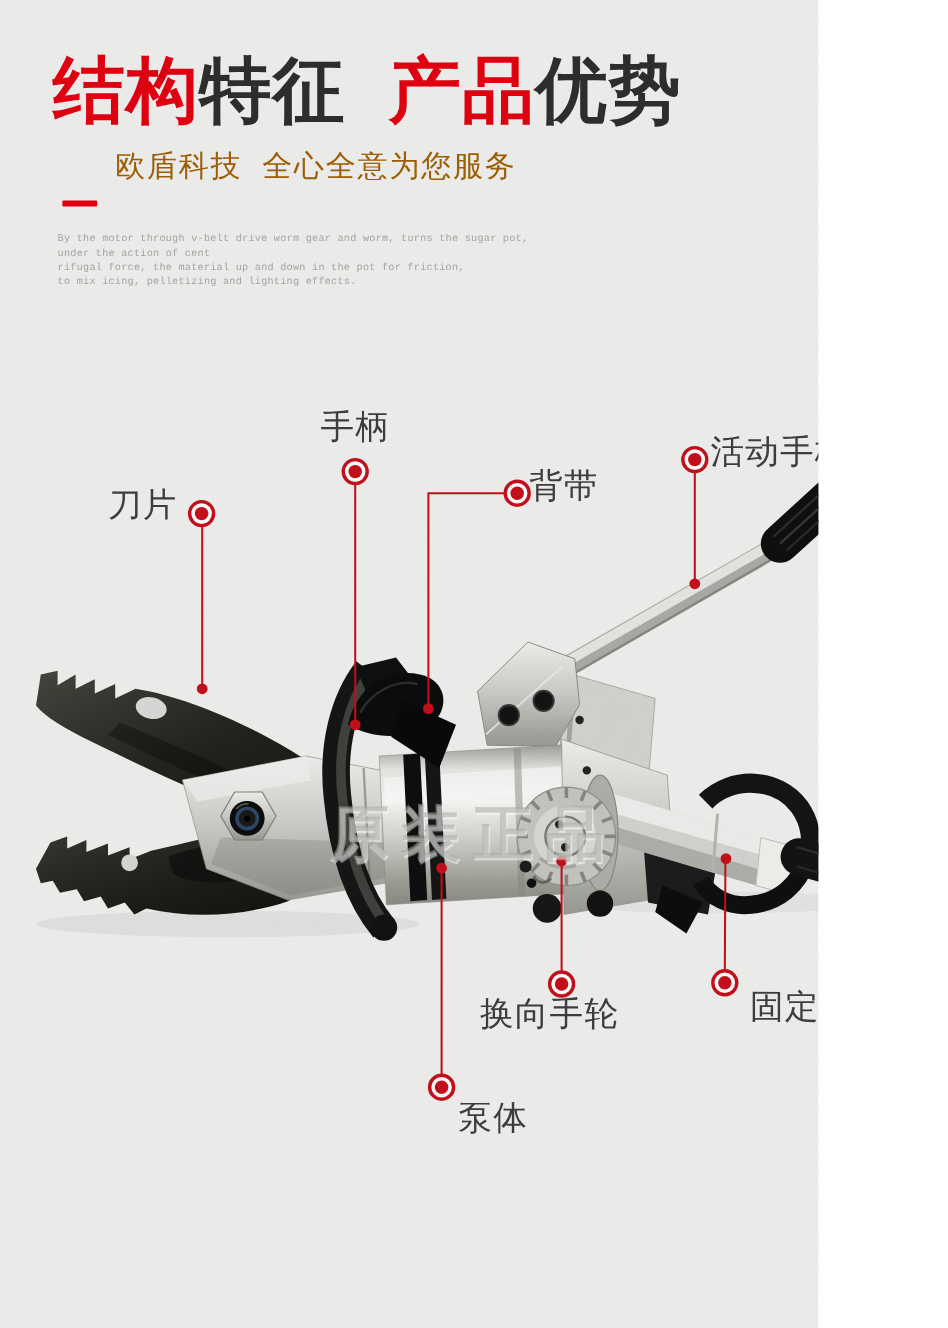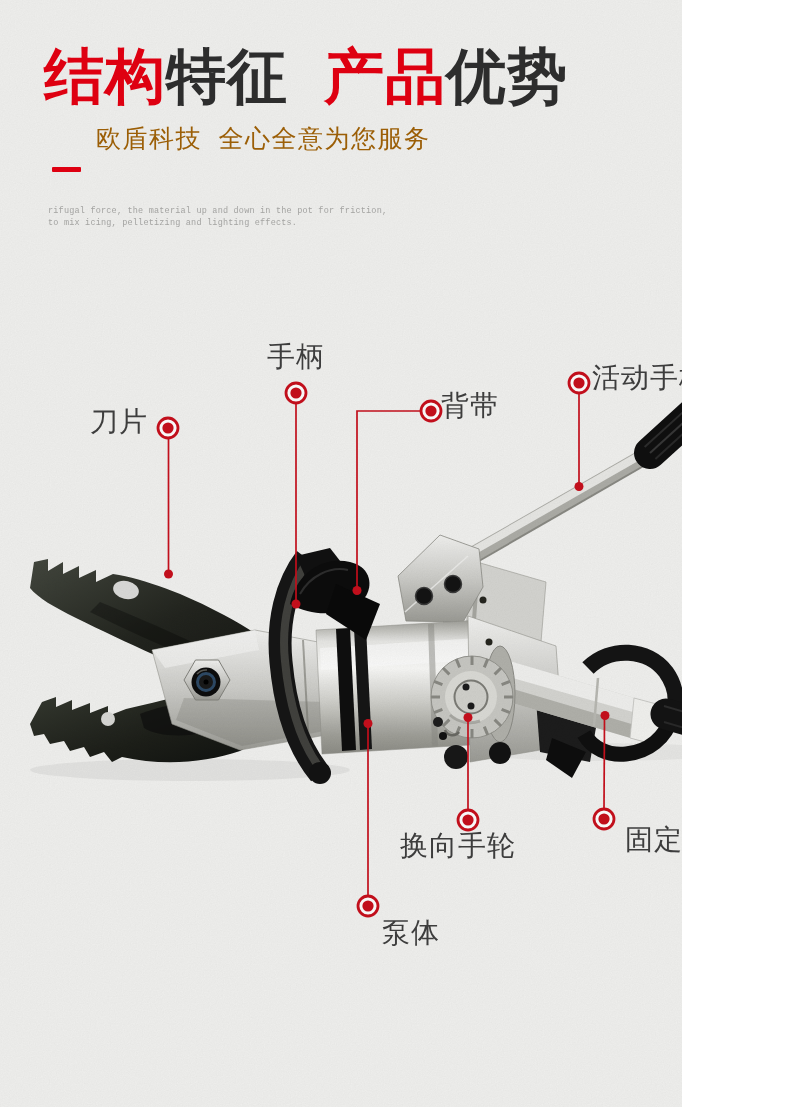--- a/index.html
+++ b/index.html
@@ -42,21 +42,21 @@
 </head>
 <body>
 
 <div class="page">
 
   <div class="hdr">
     <h1 class="title"><span class="red">结构</span><span class="dark">特征</span><span class="gap"></span><span class="red">产品</span><span class="dark">优势</span></h1>
     <div class="subtitle">欧盾科技 全心全意为您服务</div>
     <div class="dash"></div>
     <p class="desc">
-      <br>
+      <span>By the motor through v-belt drive worm gear and worm, turns the sugar pot, under the action of cent</span><br>
       <span>rifugal force, the material up and down in the pot for friction,</span><br>
       <span>to mix icing, pelletizing and lighting effects.</span>
     </p>
   </div>
 
   <div class="figure">
     <svg width="790" height="1107" viewBox="0 0 790 1107">
       <defs>
         <linearGradient id="gCyl" x1="0" y1="0" x2="0" y2="1">
           <stop offset="0" stop-color="#9f9f99"></stop>
@@ -260,20 +260,21 @@
           </g>
         <g>
             <circle cx="368" cy="906" r="10" fill="#fff" stroke="#c8101d" stroke-width="2.8"></circle>
             <circle cx="368" cy="906" r="5.6" fill="#c8101d"></circle>
           </g>
       </g>
 
       <rect width="790" height="1107" filter="url(#paperNoise)" opacity="0.05"></rect>
     </svg>
 
+    <div class="wm wm2">原装正品</div>
 
     <div class="callout" style="left:90px;top:410px;">刀片</div>
     <div class="callout" style="left:267px;top:345px;">手柄</div>
     <div class="callout" style="left:441px;top:394px;">背带</div>
     <div class="callout" style="left:592px;top:366px;">活动手柄</div>
     <div class="callout" style="left:400px;top:834px;">换向手轮</div>
     <div class="callout" style="left:625px;top:828px;">固定手柄</div>
     <div class="callout" style="left:382px;top:889px;margin-top:32px;">泵体</div>
   </div>
 

